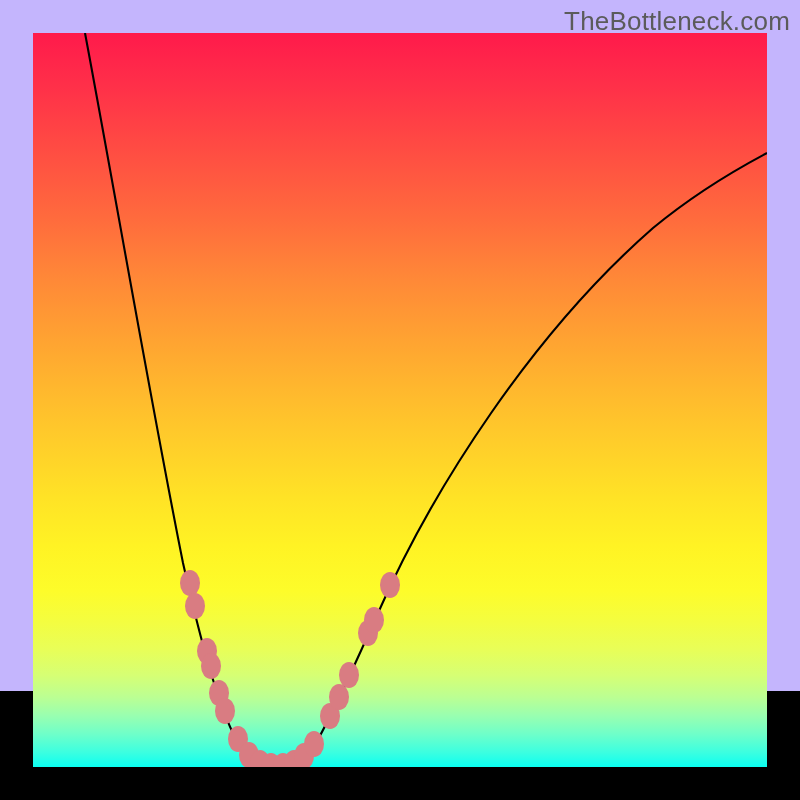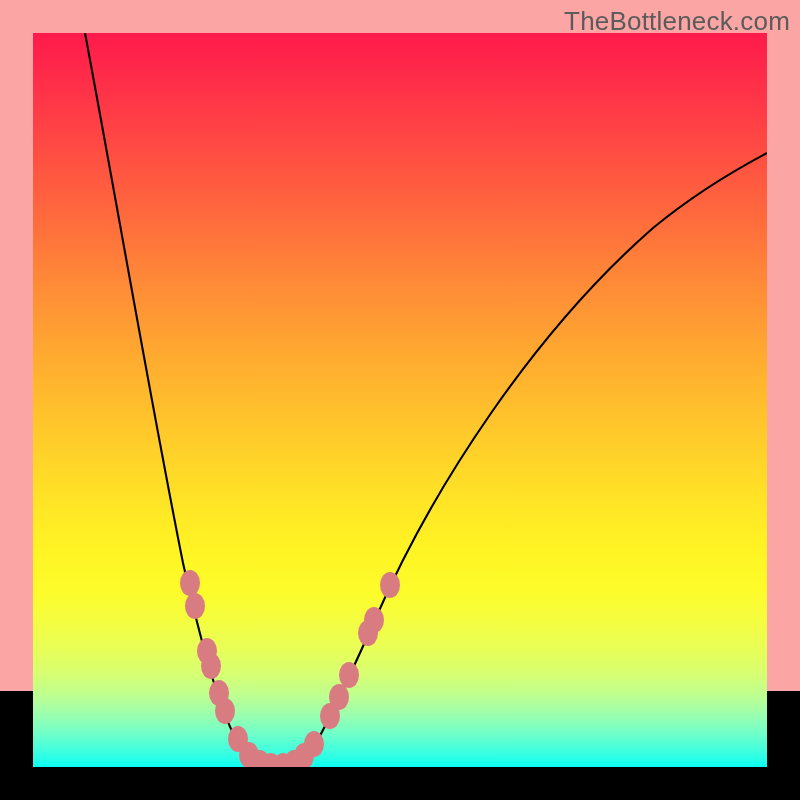--- a/index.html
+++ b/index.html
@@ -10,21 +10,21 @@
     overflow: hidden;
     background: #000;
     font-family: Arial, Helvetica, sans-serif;
   }
   .frame {
     position: absolute;
     top: 0;
     left: 0;
     width: 800px;
     height: 691px;
-    background: #fca5a5;
+    background: #c4b5fd;
   }
   .plot-area {
     position: absolute;
     top: 33px;
     left: 33px;
     width: 734px;
     height: 734px;
     overflow: hidden;
   }
   .gradient {

